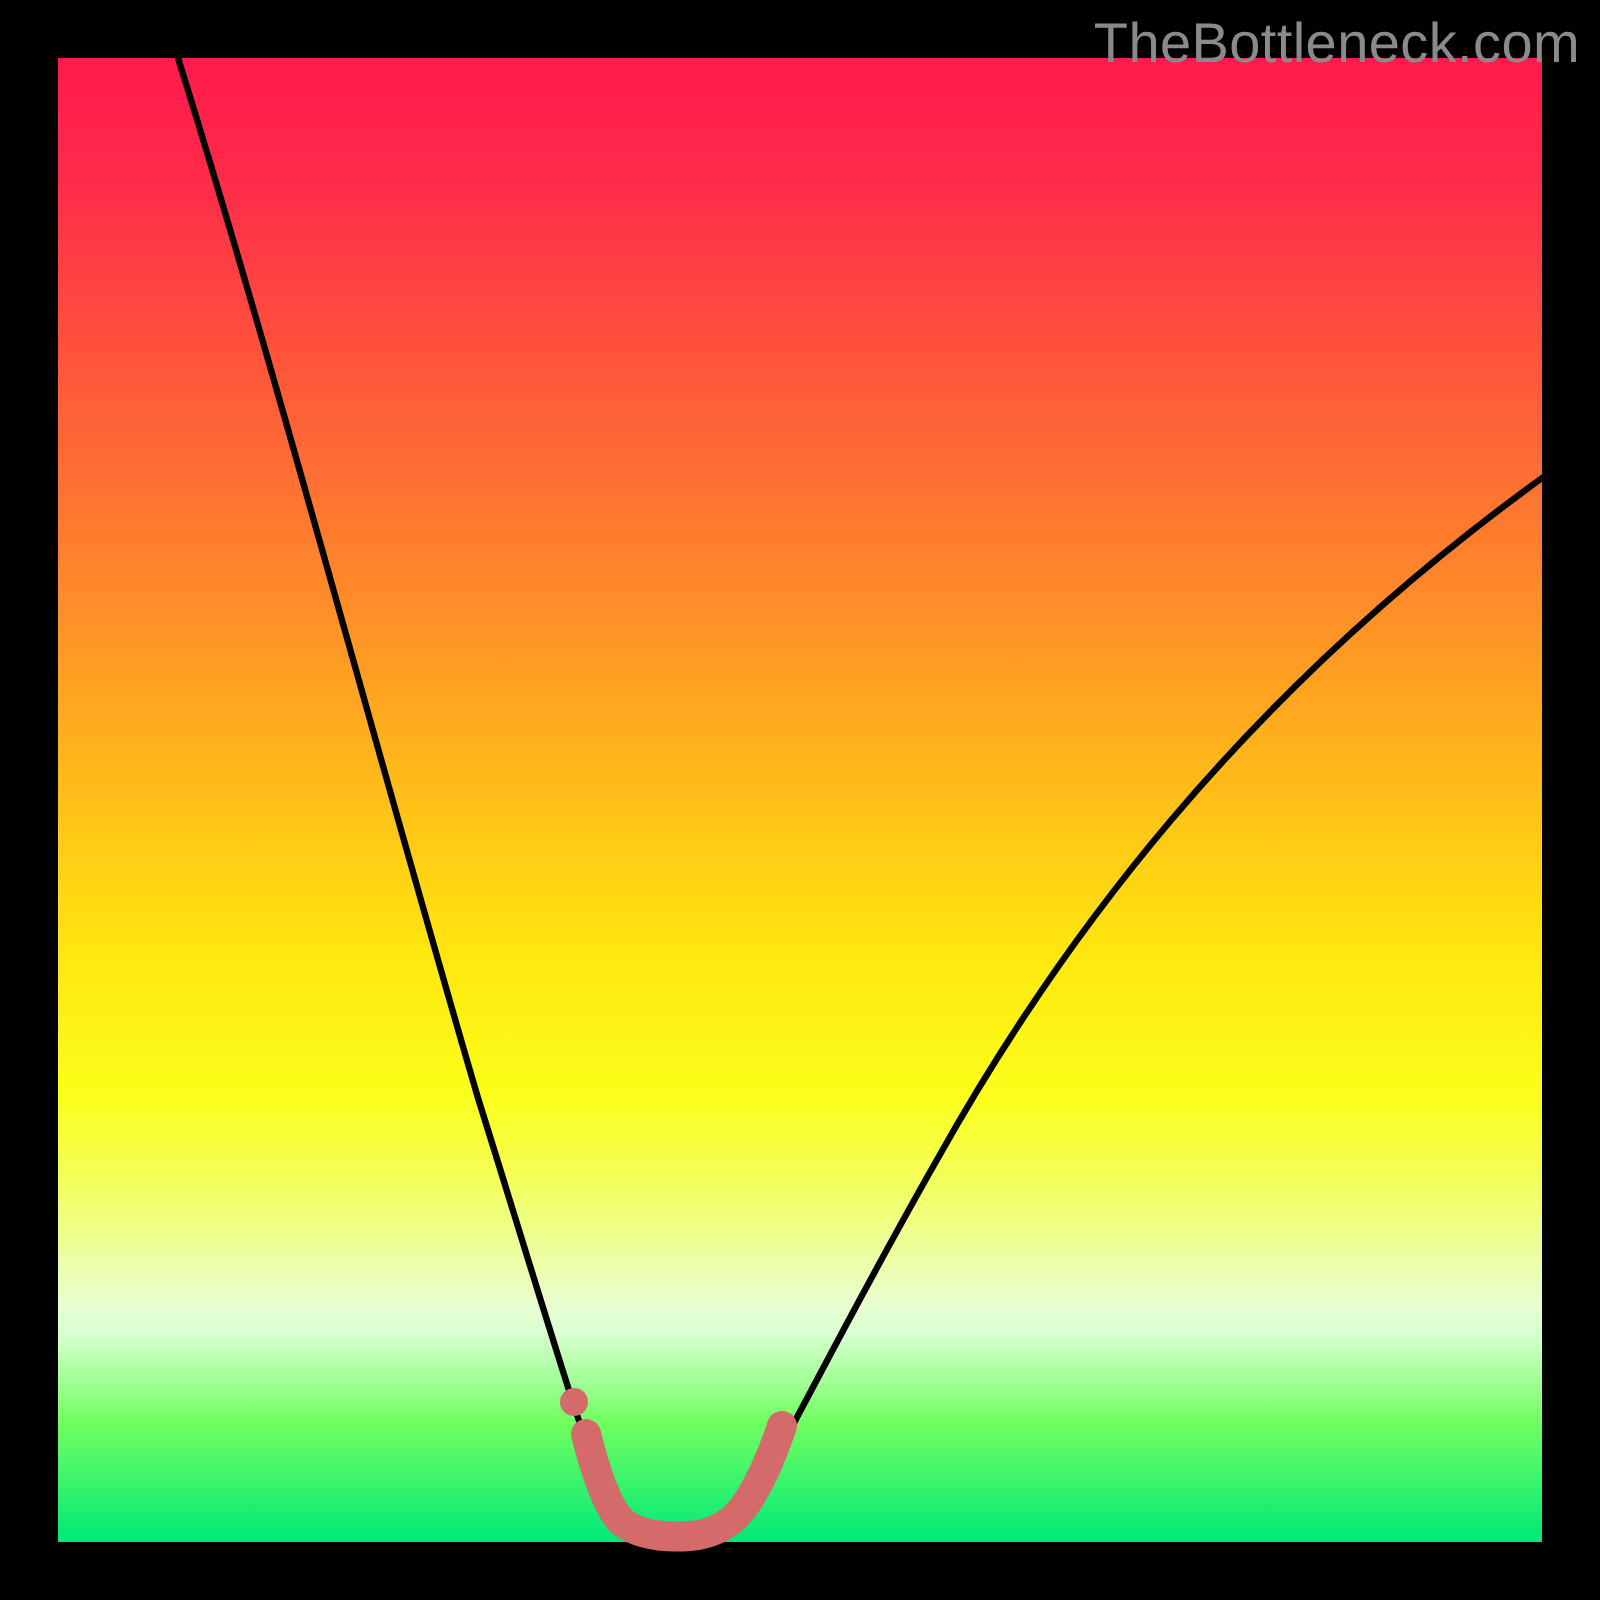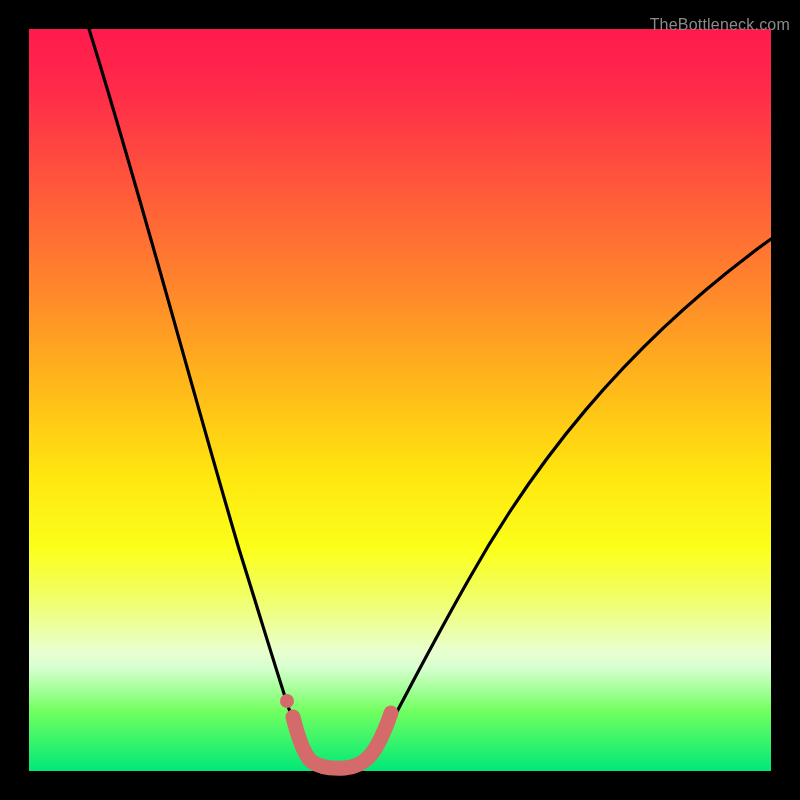--- a/index.html
+++ b/index.html
@@ -26,24 +26,24 @@
       #ffe60f 60%,
       #fbff1a 70%,
       #f2ff60 76%,
       #e8ffd0 84%,
       #d8ffd0 86%,
       #70ff60 92%,
       #00e878 100%);
   }
   .watermark {
     position: absolute;
-    top: 16px;
+    top: 6px;
     right: 10px;
     color: #8a8a8a;
-    font-size: 16px;
+    font-size: 28px;
     letter-spacing: 0.2px;
     font-weight: 400;
     user-select: none;
   }
   svg.curves {
     position: absolute;
     left: 0; top: 0;
     width: 742px;
     height: 742px;
     overflow: visible;

